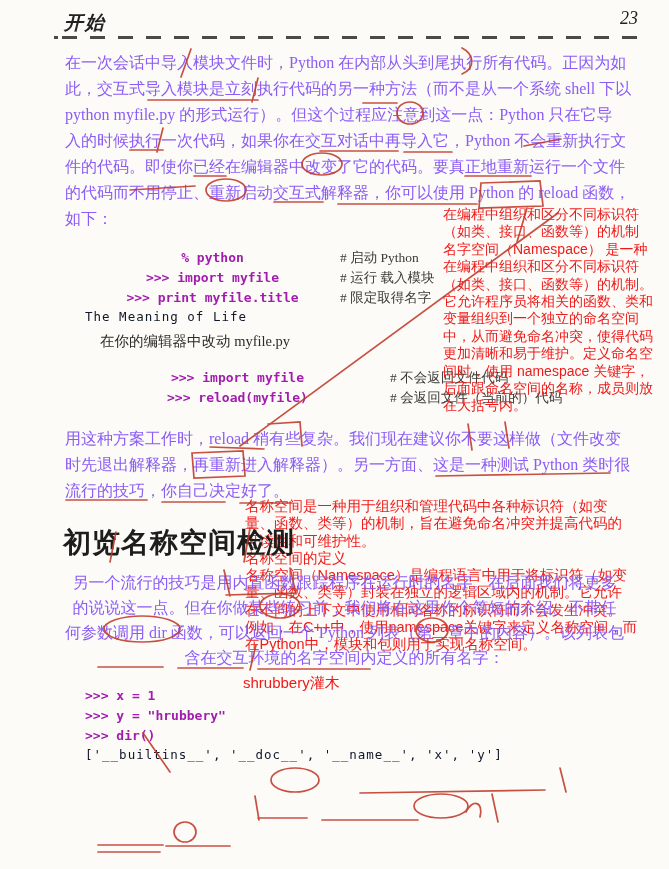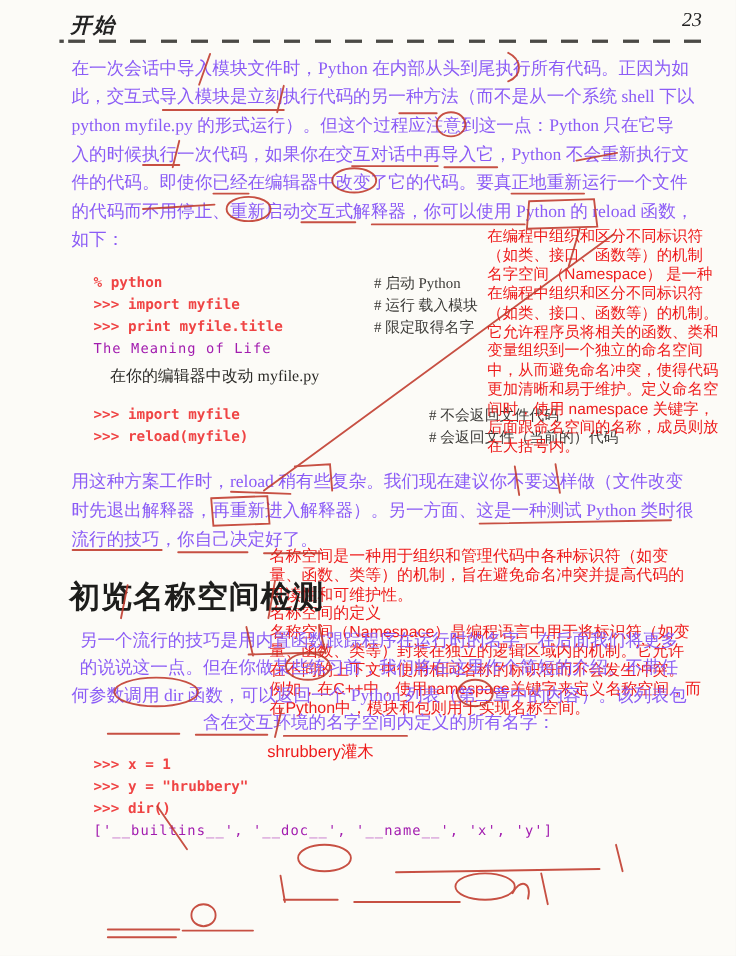--- a/index.html
+++ b/index.html
@@ -10,24 +10,24 @@
   .hdr-num{position:absolute;left:620px;top:8px;font:italic 18px "Liberation Serif",serif;color:#222;}
   .hdr-rule{position:absolute;left:62px;top:36px;width:586px;height:3px;
             background:repeating-linear-gradient(90deg,#4b4a46 0 15px,transparent 15px 28px);}
   .hdr-dot{position:absolute;left:54px;top:36px;width:4px;height:3px;background:#4b4a46;}
   
   .para{position:absolute;left:65px;}
   .para .ln{height:26px;font-size:16px;line-height:26px;white-space:nowrap;color:#8b5cf6;}
   
   .codeblock{position:absolute;left:85px;}
   .codeline{display:flex;height:20px;}
-  .codeline .c{font:bold 13px/20px "DejaVu Sans Mono",monospace;color:#ef4444;white-space:pre;}
+  .codeline .c{font:bold 13px/20px "DejaVu Sans Mono",monospace;color:#a21caf;white-space:pre;text-align:center;}
   .codeline .m{font:13.5px/20px "Liberation Serif",serif;color:#3b3a37;white-space:nowrap;}
   .cb1 .c{width:255px;} .cb2 .c{width:305px;}
-  .codeout{font:12.5px/18px "DejaVu Sans Mono",monospace;color:#a21caf;letter-spacing:1px;white-space:pre;}
+  .codeout{font:12.5px/18px "DejaVu Sans Mono",monospace;color:#0f172a;letter-spacing:1px;white-space:pre;}
   .editor-note{position:absolute;left:100px;top:332px;font:14.5px "Liberation Serif",serif;color:#2c2b28;}
   
   .ann{position:absolute;color:#ee1b1b;font-family:"Liberation Sans",sans-serif;}
   .ann .ln{white-space:nowrap;}
   .ann-right{left:443px;top:206px;font-size:14px;}
   .ann-right .ln{height:17.4px;line-height:17.4px;}
   .ann-mid{left:245px;top:498px;font-size:14.5px;}
   .ann-mid .ln{height:17.3px;line-height:17.3px;}
   .ann-shrub{left:243px;top:674px;font-size:15px;}
   

